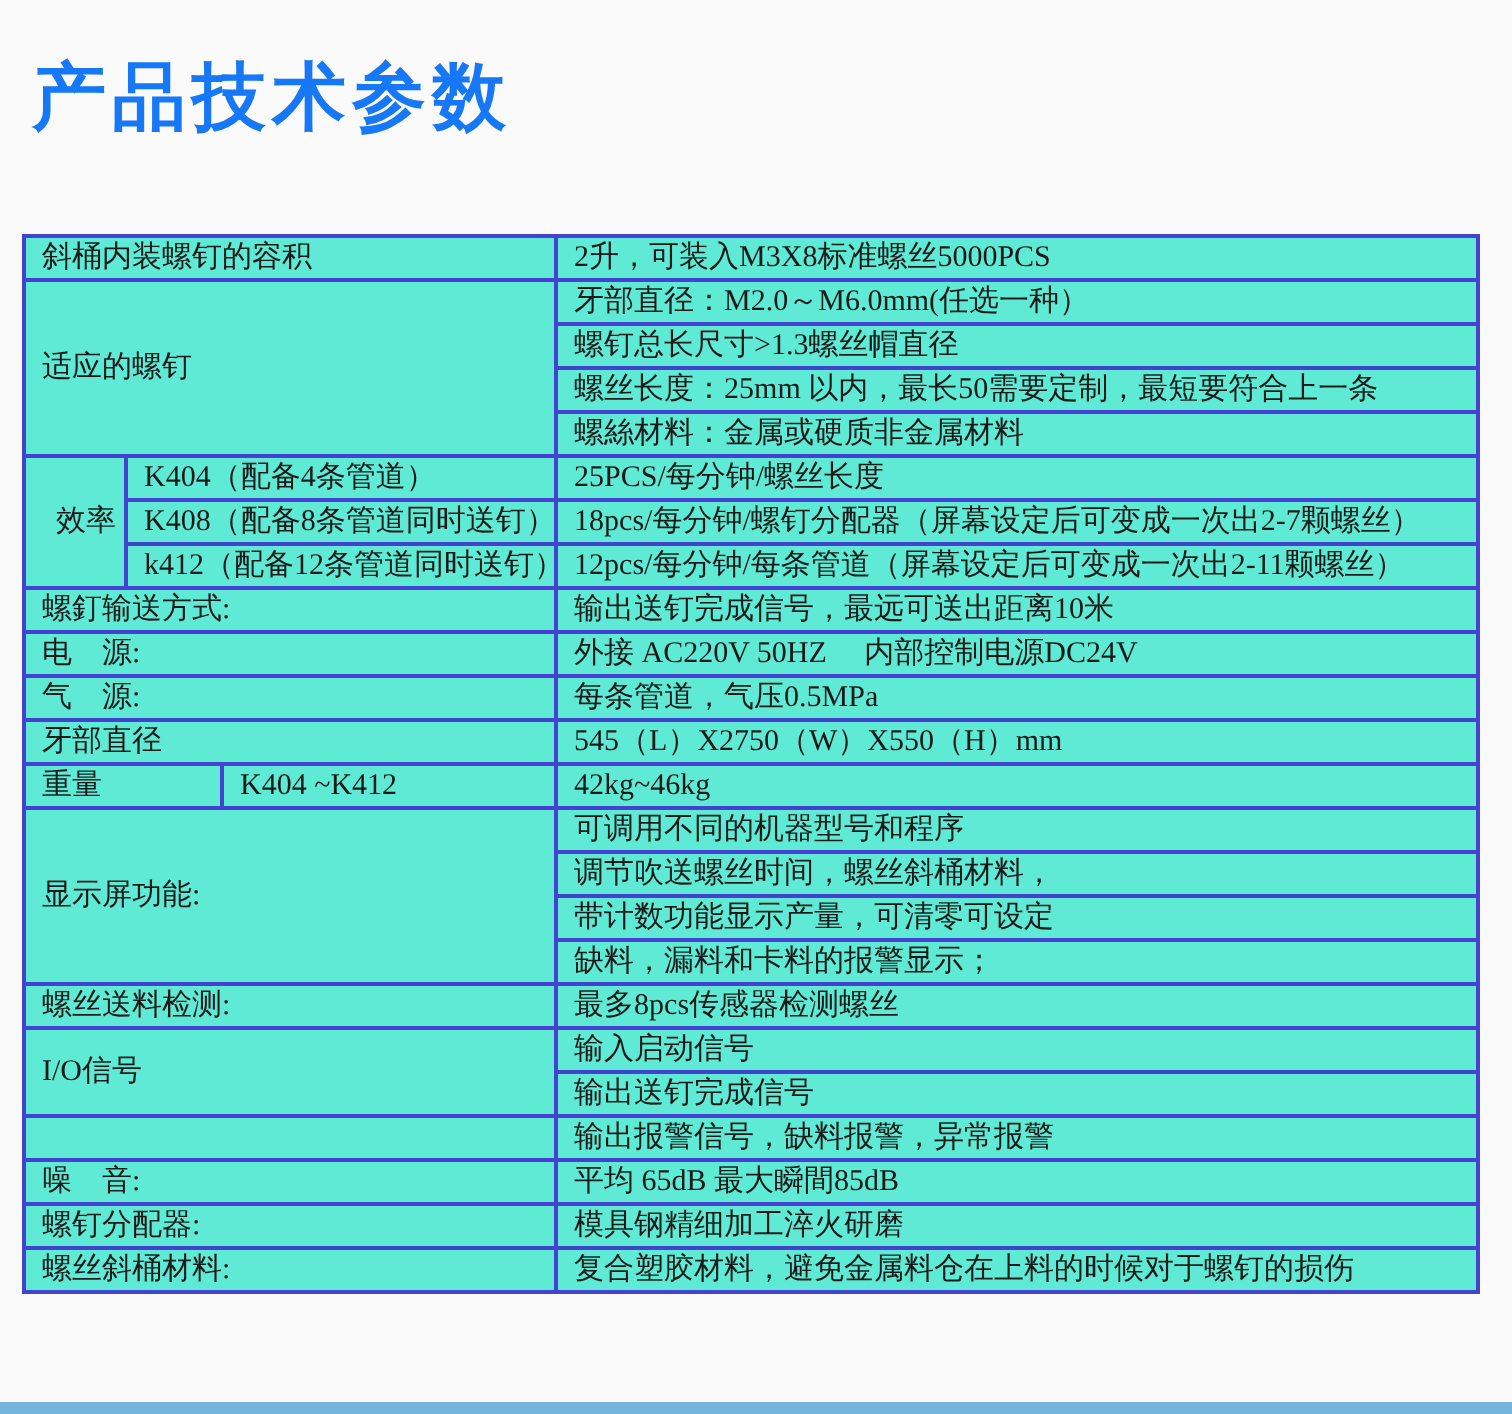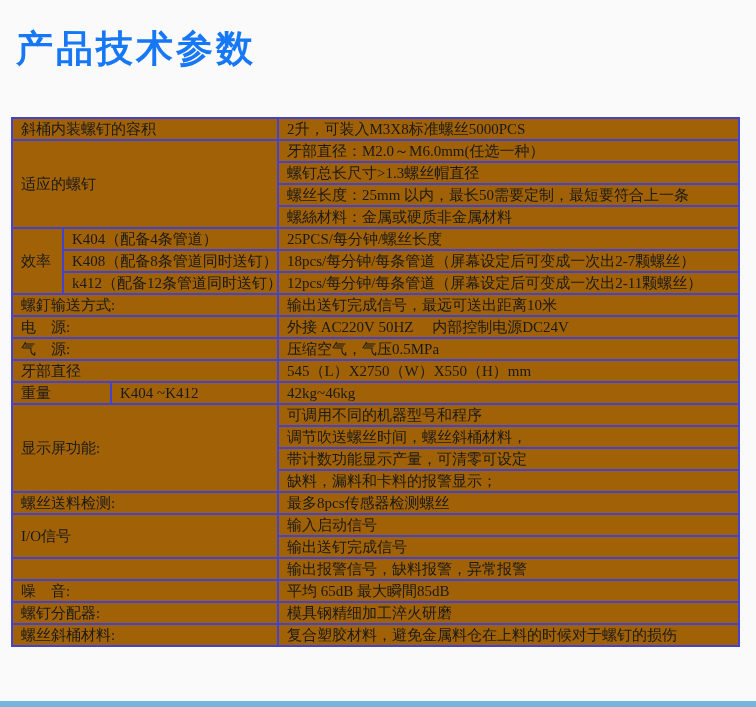--- a/index.html
+++ b/index.html
@@ -21,37 +21,37 @@
     font-size:37px;
     letter-spacing:3px;
     color:#1678f6;
   }
   table.spec{
     position:absolute;
     top:117px;left:11px;
     width:729px;
     border-collapse:collapse;
     table-layout:fixed;
-    background:#a16207;
+    background:#5eead4;
   }
   table.spec col.ca{width:51px;}
   table.spec col.cb{width:48px;}
   table.spec col.cc{width:167px;}
   table.spec td{
     border:2px solid #4343d0;
     height:20px;
     line-height:19px;
     font-size:15px;
     padding:0 4px 0 8px;
     vertical-align:middle;
     overflow:hidden;
     white-space:nowrap;
   }
   td.lbl{padding-left:10px;}
-  td.center{text-align:left;padding-left:2px;padding-right:2px;margin-left:48px;}
+  td.center{text-align:right;padding-left:2px;padding-right:2px;margin-left:48px;}
   td.val{padding-left:6px;}
   .footer-bar{
     position:absolute;
     left:0;top:701px;
     width:756px;height:6px;
     background:#74b5dd;
   }
 </style>
 </head>
 <body>
@@ -85,40 +85,40 @@
       <td class="val">螺絲材料：金属或硬质非金属材料</td>
     </tr>
 
     <tr>
       <td rowspan="3" class="lbl center">效率</td>
       <td colspan="2" class="lbl">K404（配备4条管道）</td>
       <td class="val">25PCS/每分钟/螺丝长度</td>
     </tr>
     <tr>
       <td colspan="2" class="lbl">K408（配备8条管道同时送钉）</td>
-      <td class="val">18pcs/每分钟/每条管道（屏幕设定后可变成一次出2-7颗螺丝）</td>
+      <td class="val">18pcs/每分钟/螺钉分配器（屏幕设定后可变成一次出2-7颗螺丝）</td>
     </tr>
     <tr>
       <td colspan="2" class="lbl">k412（配备12条管道同时送钉）</td>
       <td class="val">12pcs/每分钟/每条管道（屏幕设定后可变成一次出2-11颗螺丝）</td>
     </tr>
 
     <tr>
       <td colspan="3" class="lbl">螺釘输送方式:</td>
       <td class="val">输出送钉完成信号，最远可送出距离10米</td>
     </tr>
 
     <tr>
       <td colspan="3" class="lbl">电　源:</td>
       <td class="val">外接 AC220V 50HZ　 内部控制电源DC24V</td>
     </tr>
 
     <tr>
       <td colspan="3" class="lbl">气　源:</td>
-      <td class="val">压缩空气，气压0.5MPa</td>
+      <td class="val">每条管道，气压0.5MPa</td>
     </tr>
 
     <tr>
       <td colspan="3" class="lbl">牙部直径</td>
       <td class="val">545（L）X2750（W）X550（H）mm</td>
     </tr>
 
     <tr>
       <td colspan="2" class="lbl">重量</td>
       <td class="lbl">K404 ~K412</td>

